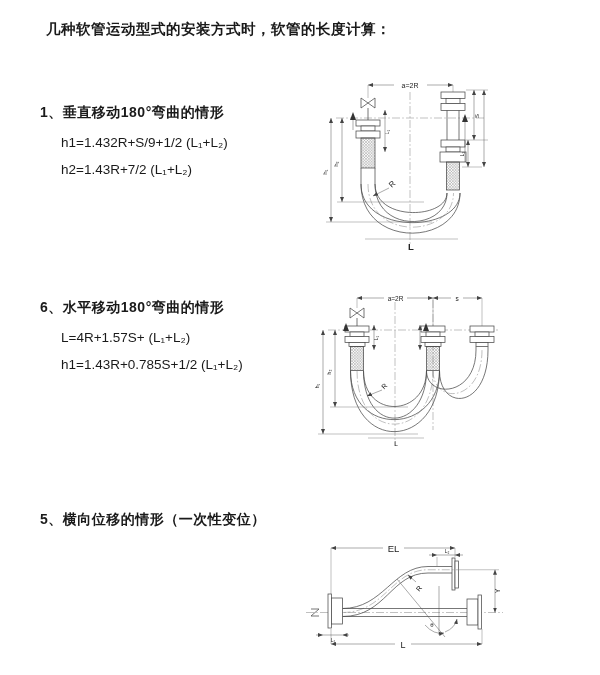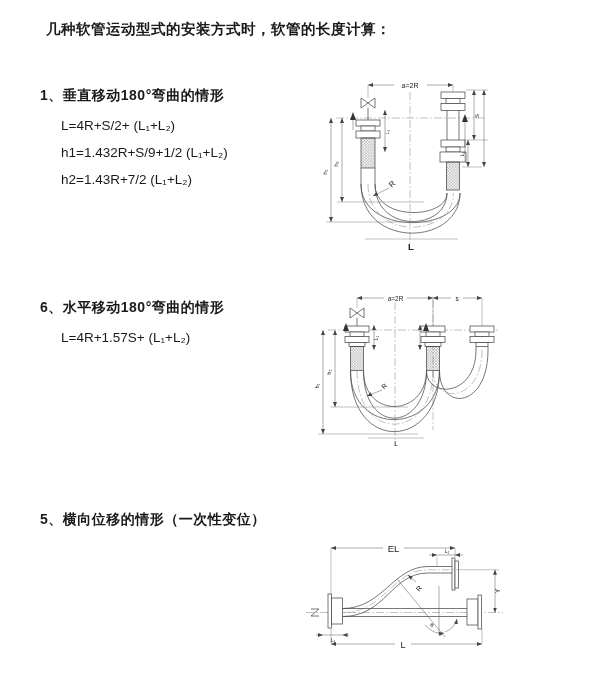--- a/index.html
+++ b/index.html
@@ -9,21 +9,21 @@
     overflow:hidden;
   }
   .doc-title{
     position:absolute;left:29px;top:20px;
     font-size:14.5px;font-weight:bold;letter-spacing:0.5px;white-space:nowrap;margin-left:17px;
   }
   .section{position:absolute;left:40px;}
   .section .heading{font-size:14px;font-weight:bold;letter-spacing:0.5px;white-space:nowrap;}
   .section .formulas{padding-left:21px;margin-top:7px;}
   .section .formula{font-size:13.5px;line-height:27px;white-space:nowrap;}
-  #sec1{top:87px;}
+  #sec1{top:104px;}
   #sec2{top:299px;}
   #sec3{top:511px;}
   .dwg{position:absolute;}
   #dwg1{left:310px;top:72px;}
   #dwg2{left:310px;top:280px;}
   #dwg3{left:298px;top:528px;}
   svg{display:block;}
   svg text{font-family:"Liberation Sans","DejaVu Sans",sans-serif;fill:#222;}
   .ln{stroke:#4a4a4a;stroke-width:0.75;fill:none;}
   .fit{stroke:#4a4a4a;stroke-width:0.75;fill:#ffffff;}
@@ -33,30 +33,30 @@
   .solidarr{fill:#333;stroke:none;}
 </style>
 </head>
 <body>
 
 <div class="doc-title">几种软管运动型式的安装方式时，软管的长度计算：</div>
 
 <div class="section" id="sec1">
   <div class="heading">1、垂直移动180°弯曲的情形</div>
   <div class="formulas">
-    <div class="formula">L=4R+S/2+ (L₁+L₂)</div>
     <div class="formula">h1=1.432R+S/9+1/2 (L₁+L₂)</div>
     <div class="formula">h2=1.43R+7/2 (L₁+L₂)</div>
   </div>
 </div>
 
 <div class="section" id="sec2">
   <div class="heading">6、水平移动180°弯曲的情形</div>
   <div class="formulas">
     <div class="formula">L=4R+1.57S+ (L₁+L₂)</div>
+    <div class="formula">h1=1.43R+0.785S+1/2 (L₁+L₂)</div>
   </div>
 </div>
 
 <div class="section" id="sec3">
   <div class="heading">5、横向位移的情形（一次性变位）</div>
 </div>
 
 <div class="dwg" id="dwg1">
 <svg width="280" height="190" viewBox="0 0 280 190">
   <defs>

